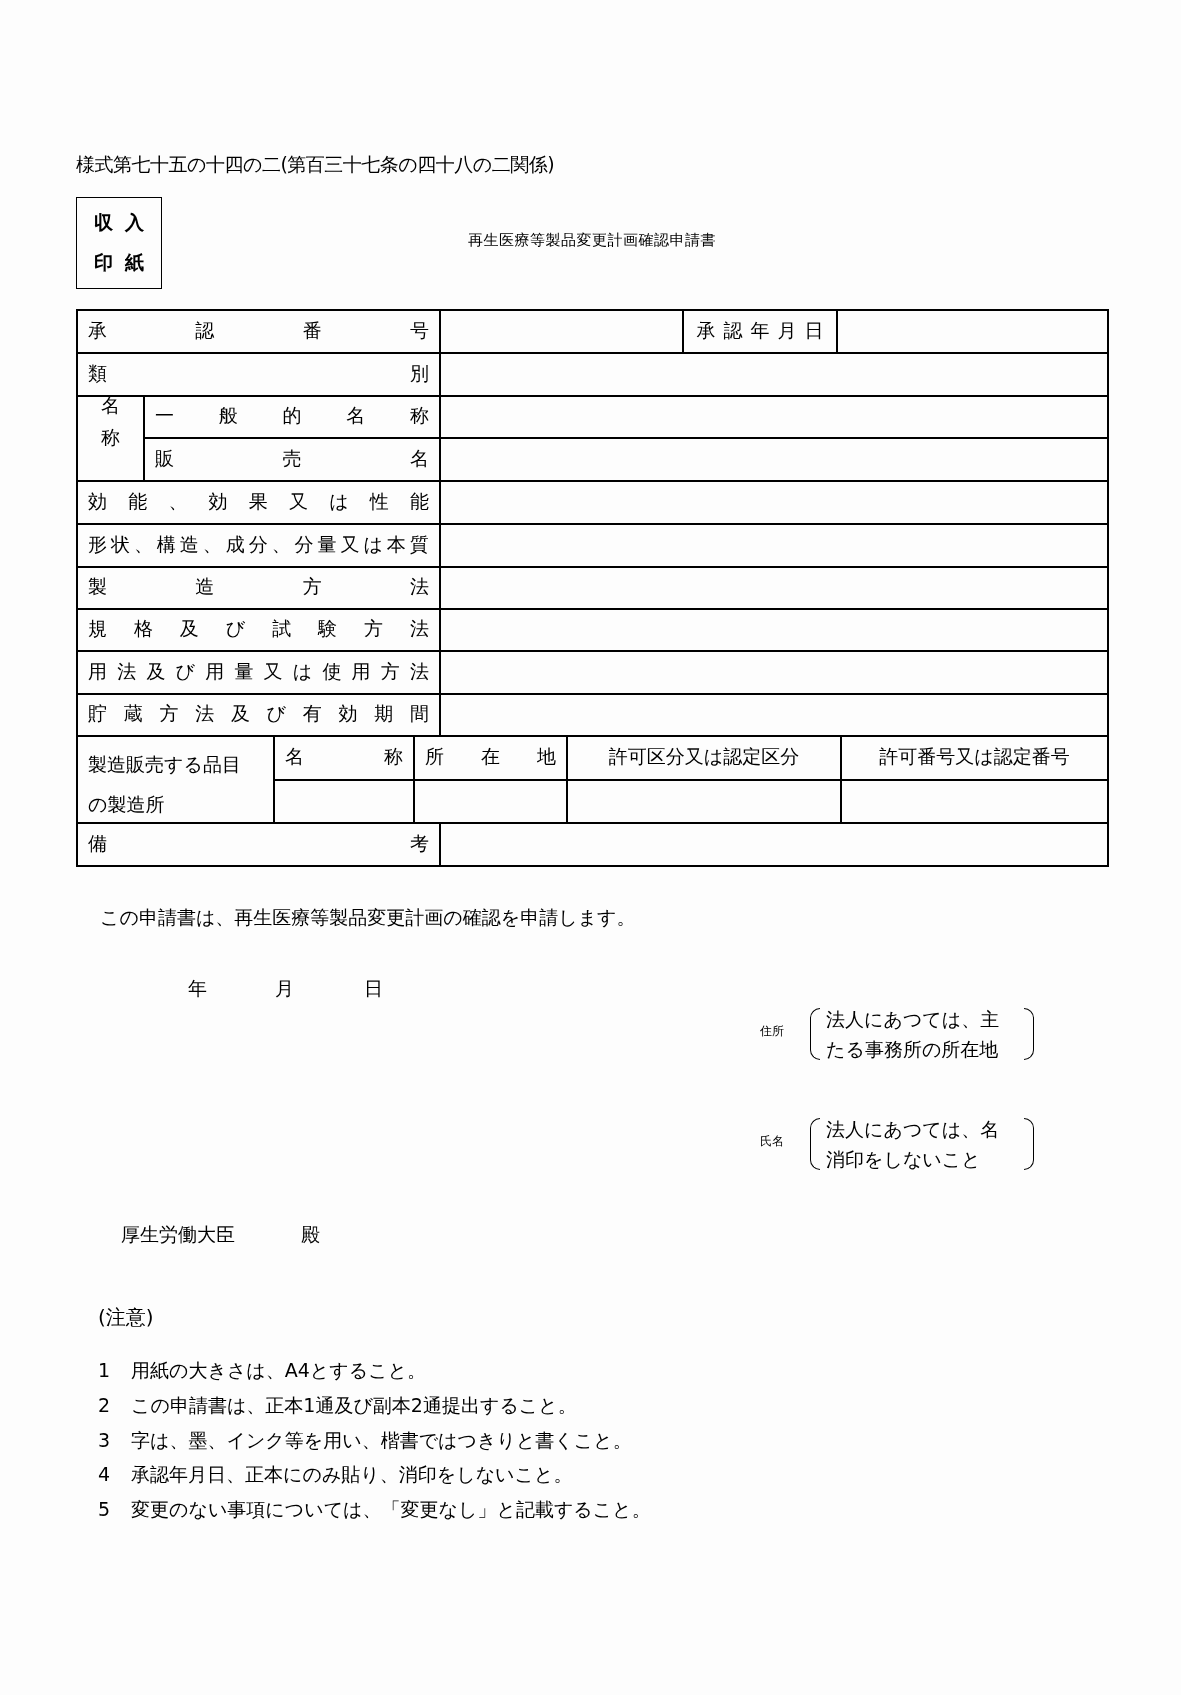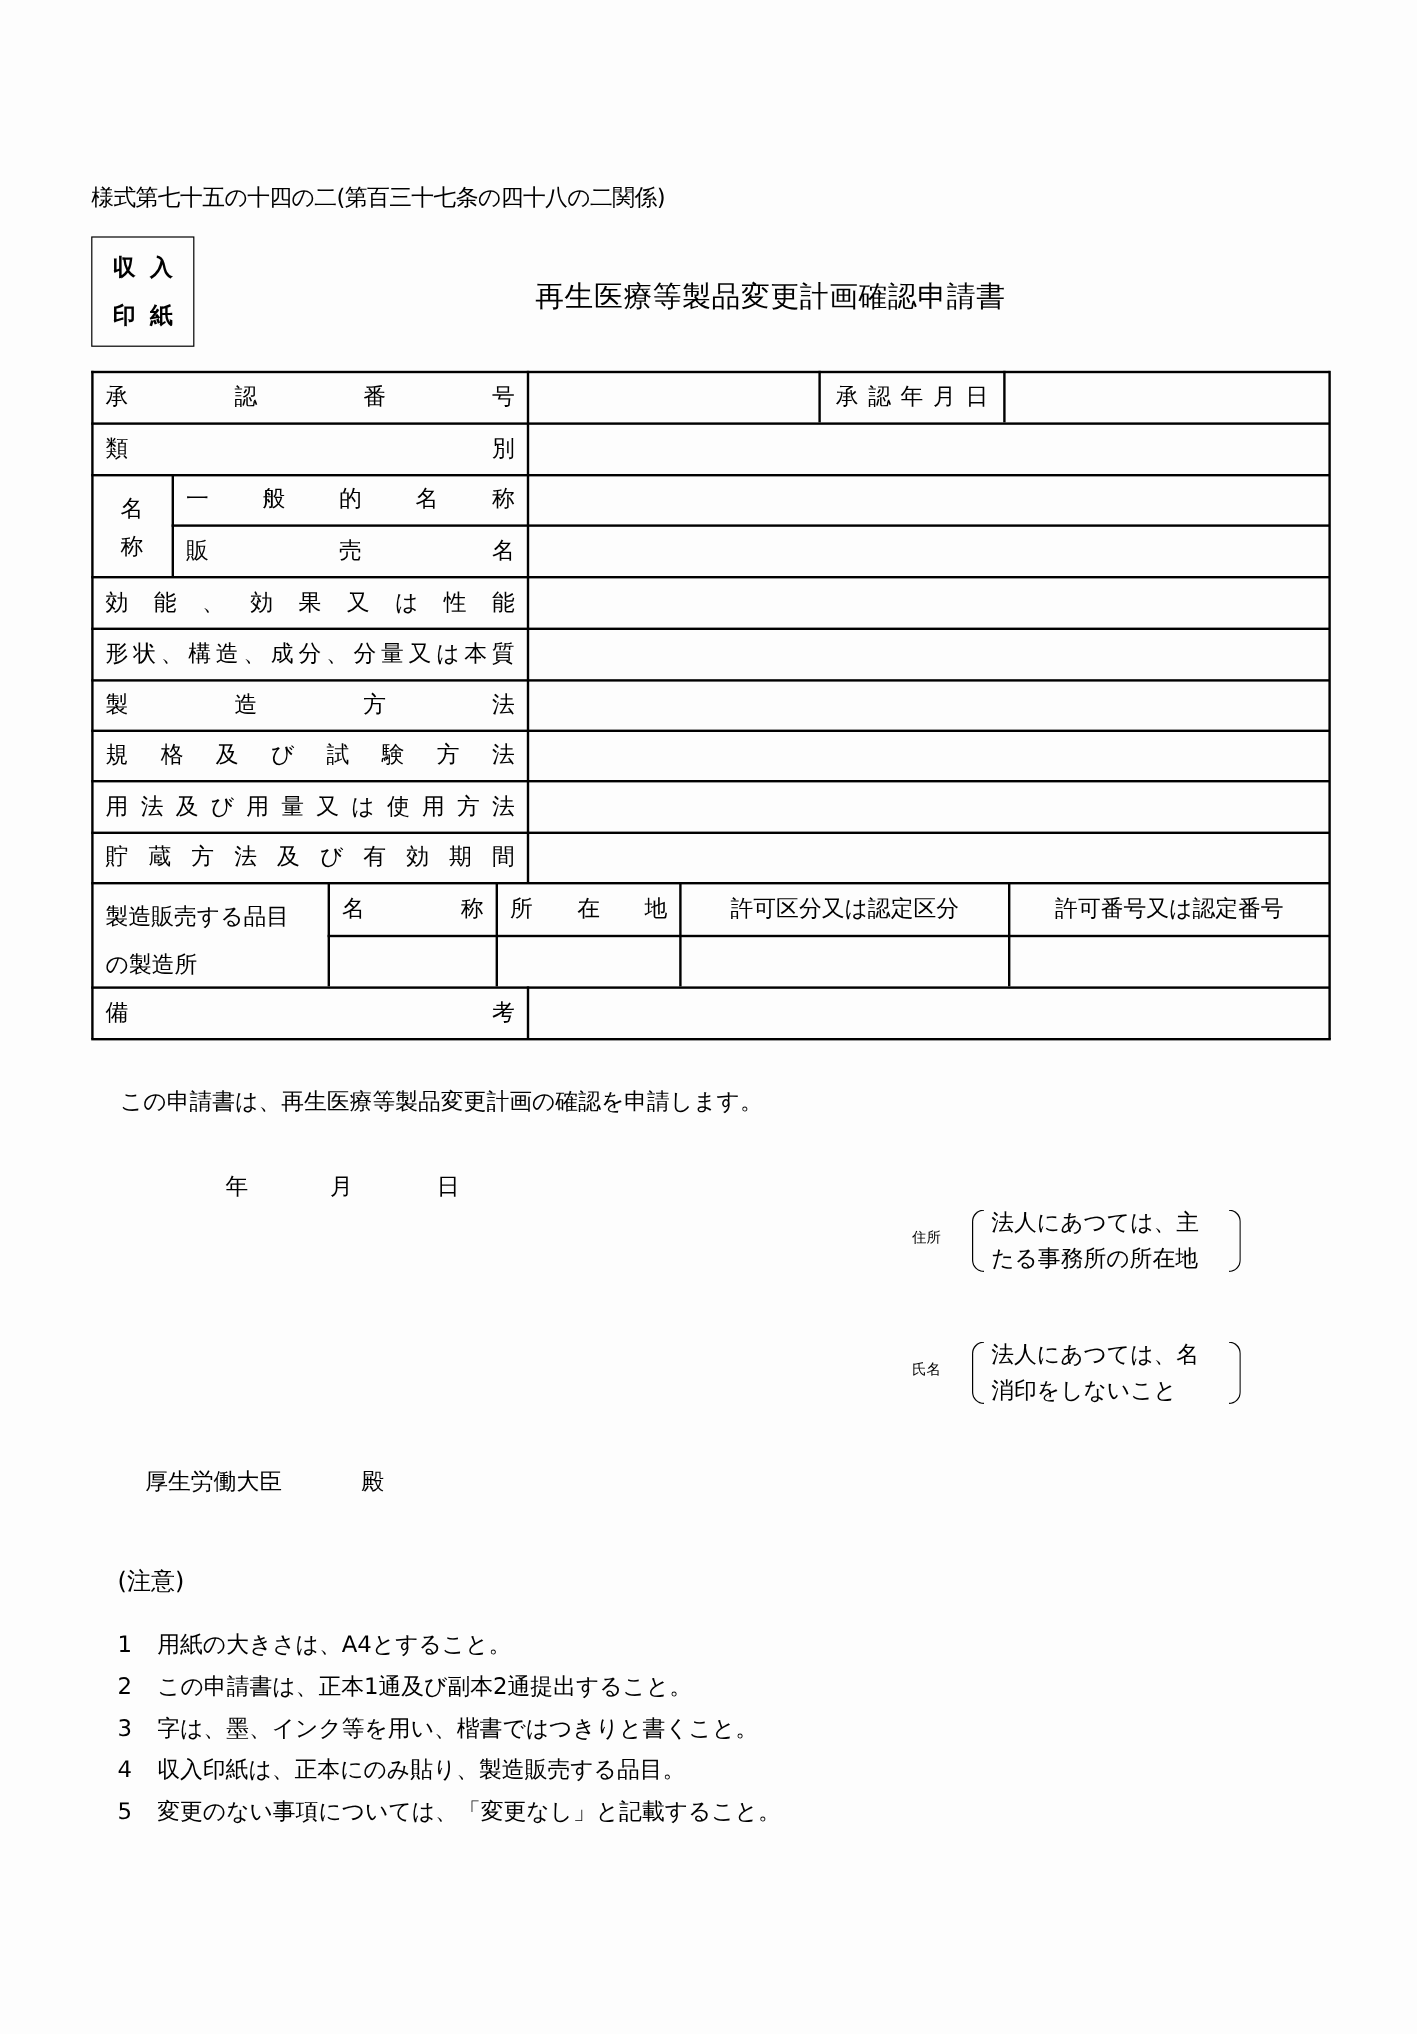--- a/index.html
+++ b/index.html
@@ -8,21 +8,21 @@
     font-family: "DejaVu Sans", "Liberation Sans", sans-serif; color: #000;
     overflow: hidden;
   }
   .abs { position: absolute; }
   .form-header { left: 76px; top: 152px; font-size: 19px; white-space: nowrap; letter-spacing: -0.5px; }
   .stamp-box {
     left: 76px; top: 197px; width: 86px; height: 92px; border: 1.5px solid #000; box-sizing: border-box;
     display: flex; flex-direction: column; justify-content: center; align-items: center; gap: 14px; font-size: 19px;
   }
   .stamp-box span { letter-spacing: 12px; margin-right: -12px; font-weight: bold; }
-  .doc-title { left: 446px; top: 231px; font-size: 24px; white-space: nowrap; letter-spacing: 0.5px; }
+  .doc-title { left: 468px; top: 231px; font-size: 15px; white-space: nowrap; letter-spacing: 0.5px; }
 
   .grid { position: absolute; left: 0; top: 0; }
   .line-h { position: absolute; height: 1.5px; background: #000; }
   .line-v { position: absolute; width: 1.5px; background: #000; }
 
   .cell-label {
     position: absolute; font-size: 19px; display: flex; align-items: center;
     box-sizing: border-box; white-space: nowrap;
   }
   .justify { justify-content: space-between; }
@@ -105,21 +105,21 @@
 <div class="value-cell" style="left:838px;top:311px;width:268px;height:40px"></div>
 
 <div class="cell-label justify" style="left:88px;top:352px;width:341px;height:43px">
   <span class="spread" style="display: flex; justify-content: space-between; width: 100%;">
       <span>類</span>
       <span>別</span>
     </span>
 </div>
 <div class="value-cell" style="left:441px;top:354px;width:665px;height:40px"></div>
 
-<div class="cell-label center" style="left:78px;top:397px;width:65px;height:85px;line-height:32px;white-space:normal;text-align:left">
+<div class="cell-label center" style="left:78px;top:378px;width:65px;height:85px;line-height:32px;white-space:normal;text-align:center">
   <span style="width:20px;display:block;word-break:break-all">名称</span>
 </div>
 <div class="cell-label justify" style="left:155px;top:395px;width:274px;height:42px">
   <span class="spread" style="display: flex; justify-content: space-between; width: 100%;">
       <span>一</span>
       <span>般</span>
       <span>的</span>
       <span>名</span>
       <span>称</span>
     </span>
@@ -295,17 +295,17 @@
 <div class="abs note-item" style="top:1339px">
   <span class="num">1</span><span>用紙の大きさは、A4とすること。</span>
 </div>
 <div class="abs note-item" style="top:1374px">
   <span class="num">2</span><span>この申請書は、正本1通及び副本2通提出すること。</span>
 </div>
 <div class="abs note-item" style="top:1409px">
   <span class="num">3</span><span>字は、墨、インク等を用い、楷書ではつきりと書くこと。</span>
 </div>
 <div class="abs note-item" style="top:1443px">
-  <span class="num">4</span><span>収入印紙は、正本にのみ貼り、製造販売する品目。</span>
+  <span class="num">4</span><span>承認年月日、正本にのみ貼り、消印をしないこと。</span>
 </div>
 <div class="abs note-item" style="top:1478px">
   <span class="num">5</span><span>変更のない事項については、「変更なし」と記載すること。</span>
 </div>
 
 </body></html>

